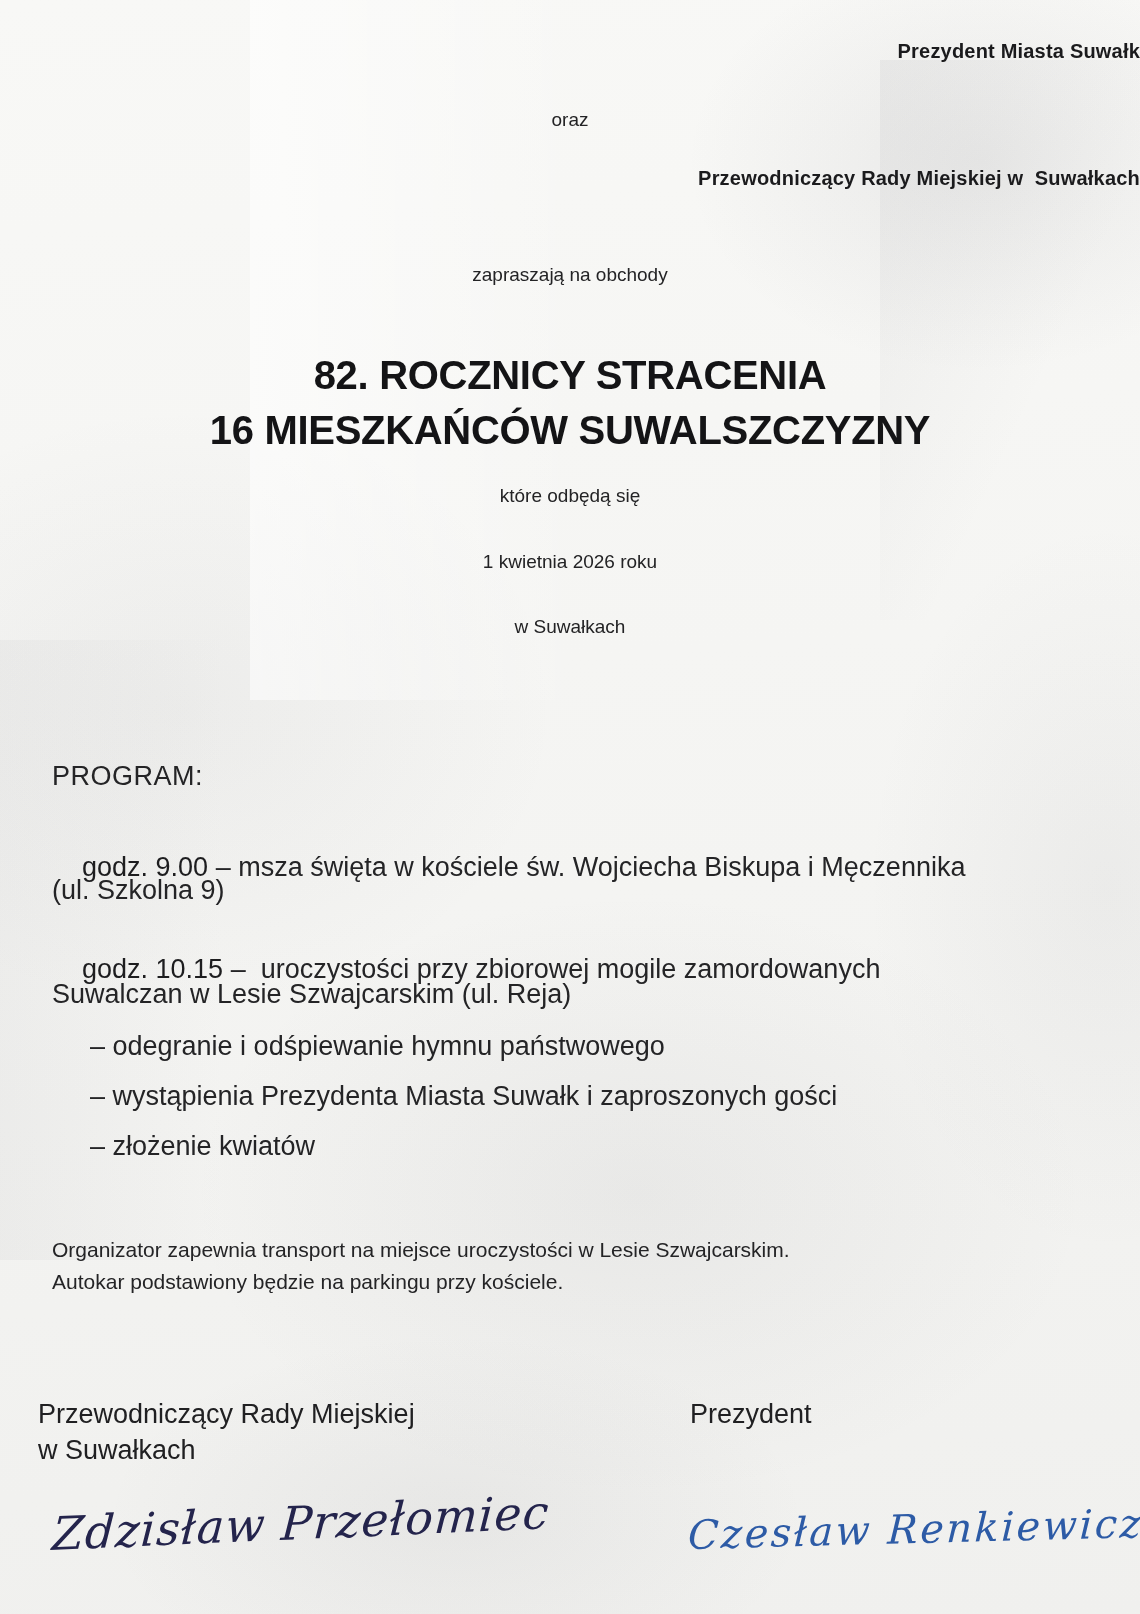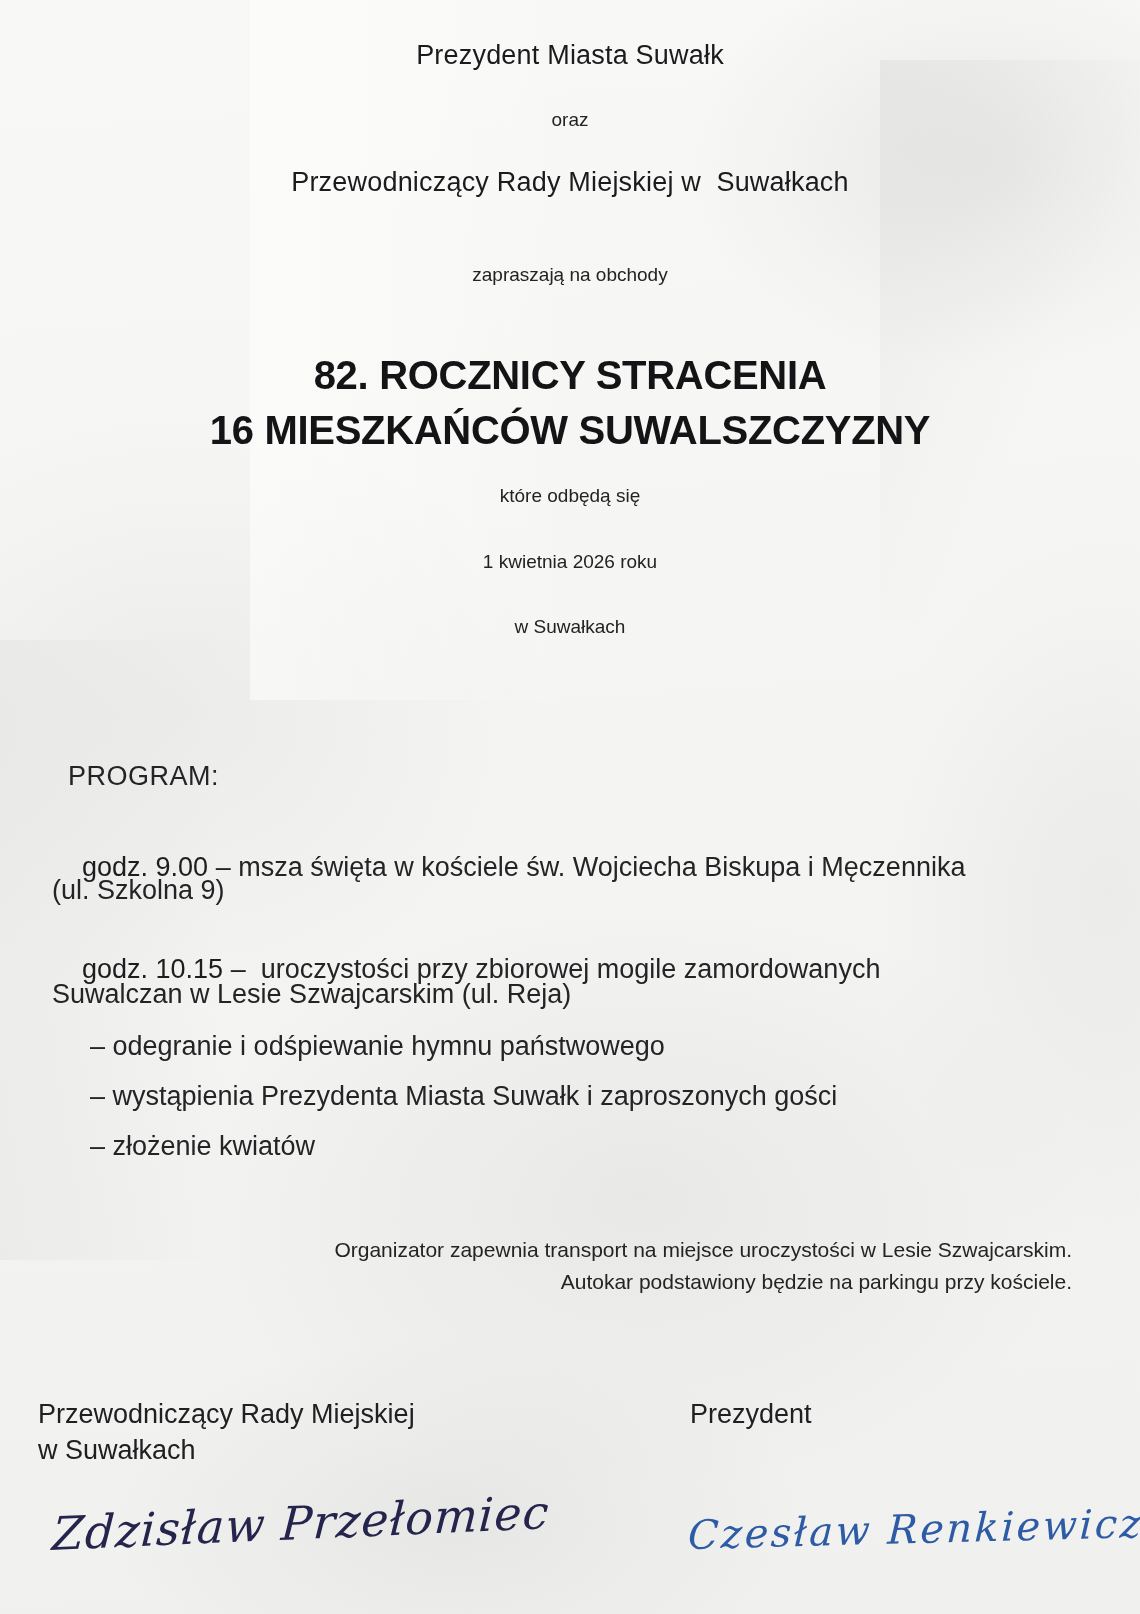--- a/index.html
+++ b/index.html
@@ -20,28 +20,28 @@
       radial-gradient(500px 260px at 40% 94%, rgba(110,110,116,0.08), transparent 70%),
       linear-gradient(176deg,#f8f8f6 0%,#f4f4f2 55%,#f0f0ee 100%);
   }
   .tex{position:absolute;pointer-events:none;}
   .tex.t1{left:250px;top:0;width:420px;height:700px;background:linear-gradient(90deg,rgba(255,255,255,0.55),rgba(255,255,255,0) 80%);}
   .tex.t2{left:880px;top:60px;width:260px;height:560px;background:linear-gradient(115deg,rgba(140,140,146,0.10),rgba(255,255,255,0) 60%);}
   .tex.t3{left:0;top:640px;width:300px;height:620px;background:linear-gradient(90deg,rgba(150,150,155,0.08),rgba(255,255,255,0) 75%);}
 
   .line{position:absolute;white-space:pre-wrap;line-height:1.15;}
   .center{left:0;width:1140px;text-align:center;}
-  .h-strong{font-size:27px;font-weight:400;letter-spacing:0.2px;color:#1b1b1d;}
+  .h-strong{font-size:20px;font-weight:700;letter-spacing:0.2px;color:#1b1b1d;text-align:right;}
   .h-reg{font-size:19px;font-weight:400;color:#232325;}
   .title{font-size:40px;font-weight:700;letter-spacing:-0.3px;color:#141416;}
-  .prog-head{font-size:34px;font-weight:700;letter-spacing:0.5px;margin-left:16px;}
+  .prog-head{font-size:34px;font-weight:700;letter-spacing:0.5px;}
   .prog{font-size:27px;font-weight:400;color:#242426;left:52px;width:1060px;text-align:left;}
   .prog .time{font-weight:400;color:#1d1d1f;}
   .bullet{left:90px;}
-  .note{font-size:21px;font-weight:400;color:#242426;left:52px;width:1020px;text-align:right;}
+  .note{font-size:21px;font-weight:400;color:#242426;left:52px;width:1020px;text-align:left;}
   .sig-col{position:absolute;text-align:left;}
   .sig-col .role{font-size:27px;line-height:36px;color:#202022;white-space:pre-wrap;}
   .signature{
     position:absolute;
     font-family:"DejaVu Serif",serif;
     font-style:italic;
     white-space:nowrap;
   }
   .sig-left{
     left:52px;top:1496px;

